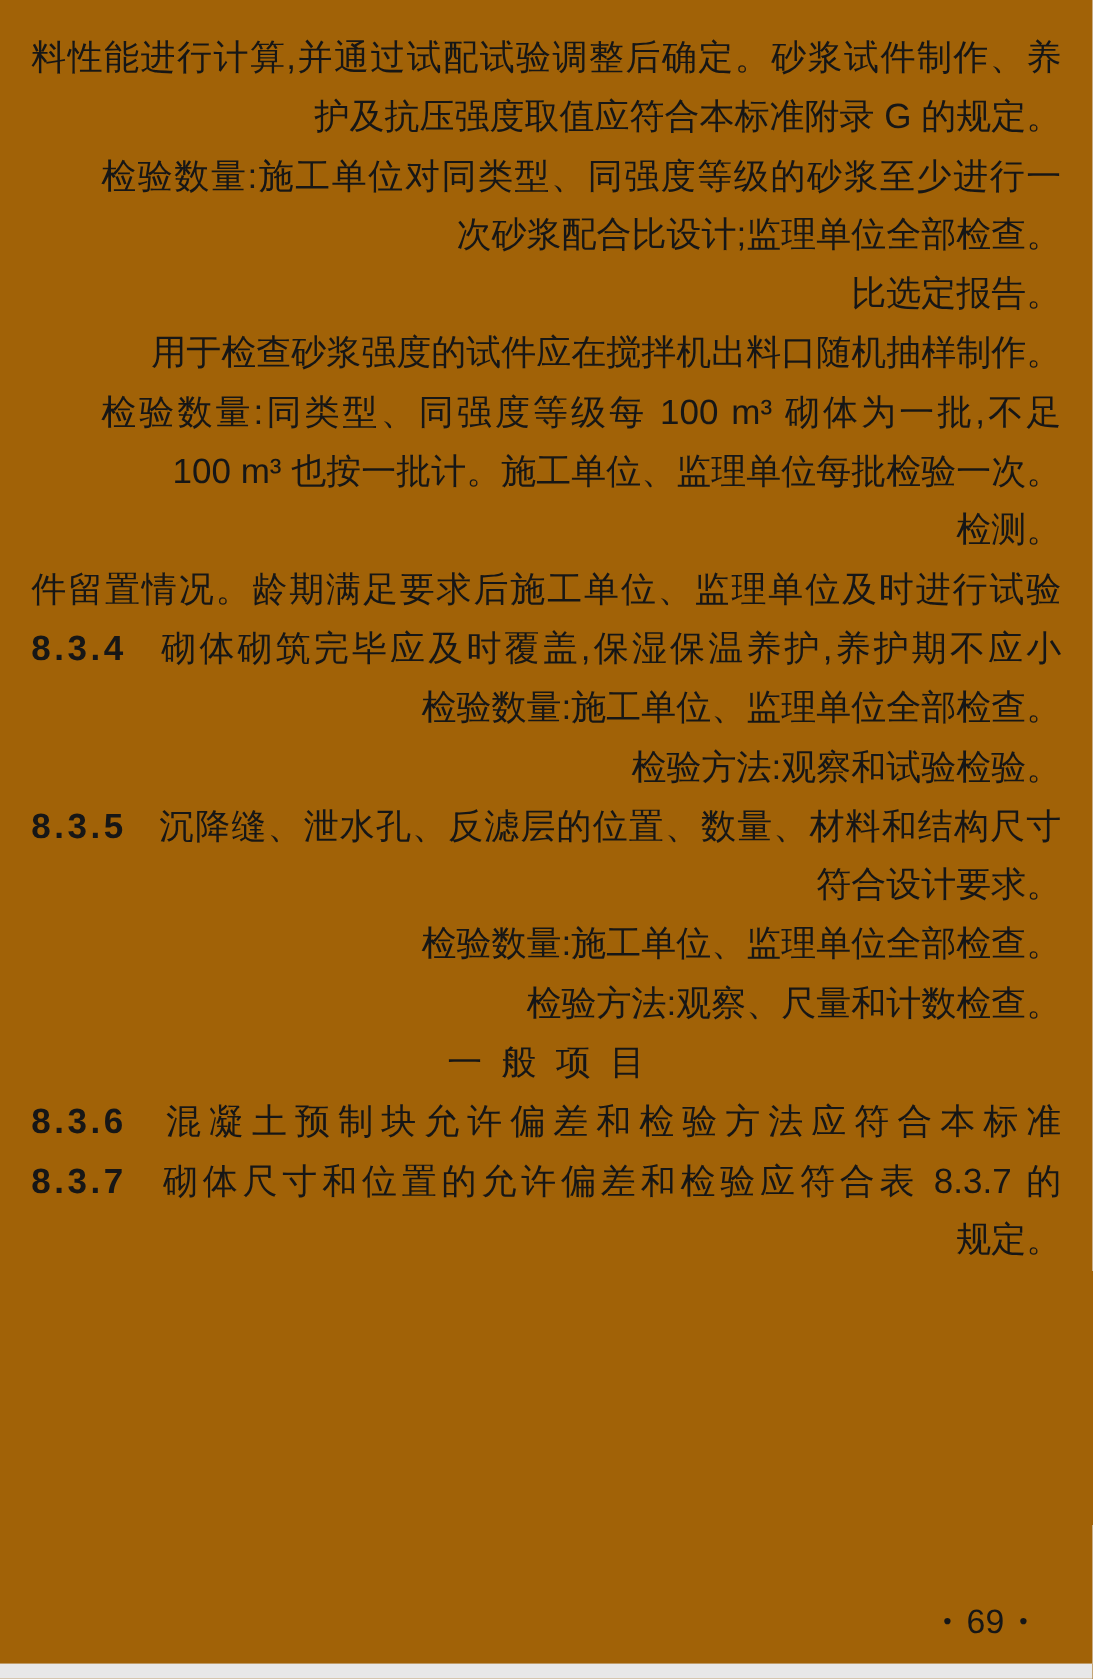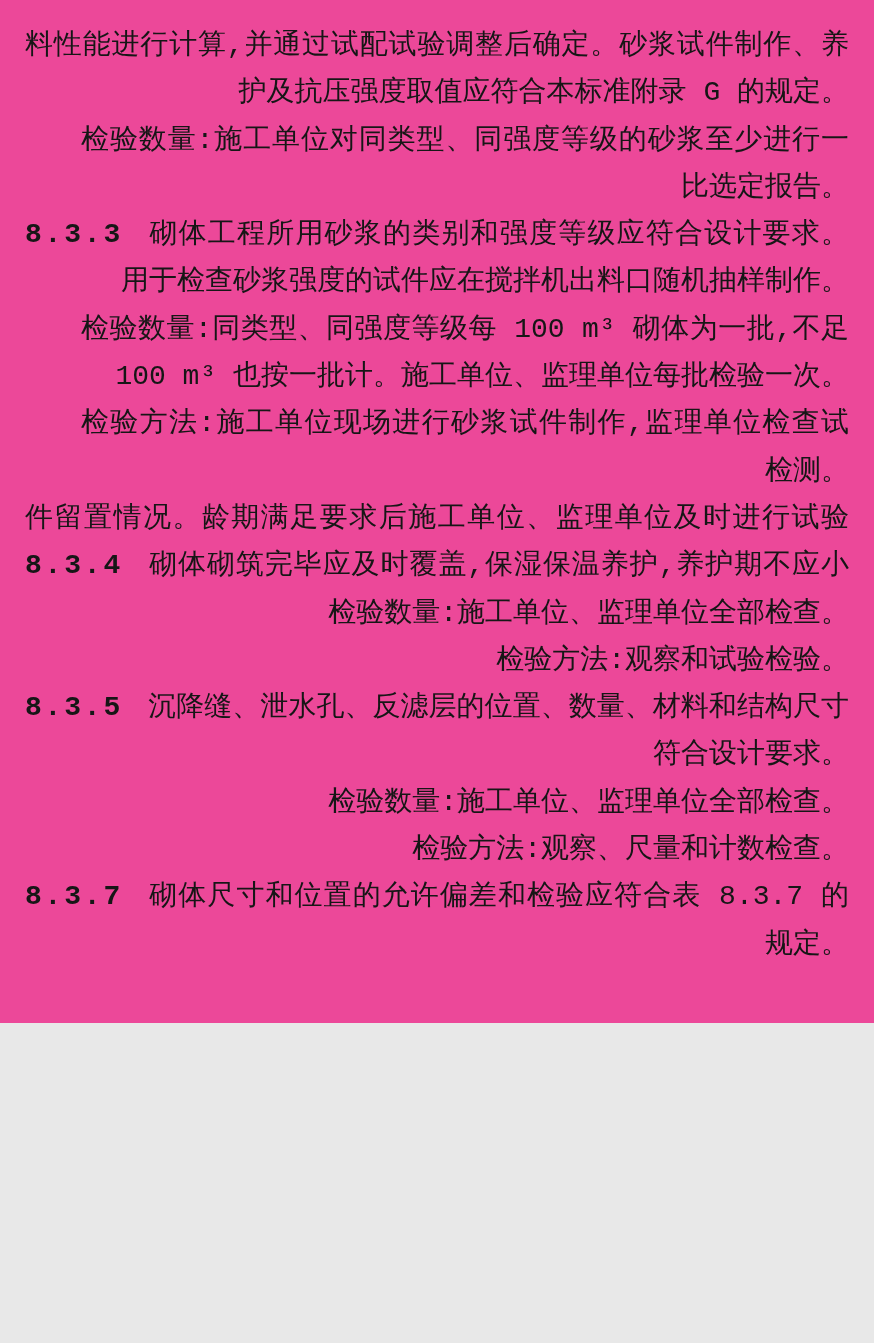--- a/index.html
+++ b/index.html
@@ -3,25 +3,25 @@
 <meta charset="utf-8">
 <style>
   html, body {
     margin: 0;
     padding: 0;
     background: #e8e8e8;
   }
   .page {
     position: relative;
     width: 874px;
-    height: 1023px;
+    height: 1331px;
     margin: 0 auto;
-    background: #ec4899;
+    background: #a16207;
     overflow: hidden;
-    font-family: Liberation Mono, monospace;
+    font-family: Liberation Sans, sans-serif;
     color: #161616;
   }
   .text-block {
     position: absolute;
     left: 25px;
     top: 22px;
     width: 824px;
   }
   .line {
     height: 47.3px;
@@ -68,34 +68,35 @@
   }
 </style>
 </head>
 <body>
 
 <div class="page">
   <div class="text-block" id="text-block">
       <div class="line fill"><span class="txt">料性能进行计算,并通过试配试验调整后确定。砂浆试件制作、养</span></div>
       <div class="line"><span class="txt">护及抗压强度取值应符合本标准附录 G 的规定。</span></div>
       <div class="line indent fill"><span class="txt">检验数量:施工单位对同类型、同强度等级的砂浆至少进行一</span></div>
+      <div class="line"><span class="txt">次砂浆配合比设计;监理单位全部检查。</span></div>
       <div class="line"><span class="txt">比选定报告。</span></div>
-      <div class="line fill"><span class="num">8.3.3</span><span class="txt">砌体工程所用砂浆的类别和强度等级应符合设计要求。</span></div>
       <div class="line"><span class="txt">用于检查砂浆强度的试件应在搅拌机出料口随机抽样制作。</span></div>
       <div class="line indent fill"><span class="txt">检验数量:同类型、同强度等级每 100 m³ 砌体为一批,不足</span></div>
       <div class="line"><span class="txt">100 m³ 也按一批计。施工单位、监理单位每批检验一次。</span></div>
-      <div class="line indent fill"><span class="txt">检验方法:施工单位现场进行砂浆试件制作,监理单位检查试</span></div>
       <div class="line"><span class="txt">检测。</span></div>
       <div class="line fill"><span class="txt">件留置情况。龄期满足要求后施工单位、监理单位及时进行试验</span></div>
       <div class="line fill"><span class="num">8.3.4</span><span class="txt">砌体砌筑完毕应及时覆盖,保湿保温养护,养护期不应小</span></div>
       <div class="line indent"><span class="txt">检验数量:施工单位、监理单位全部检查。</span></div>
       <div class="line indent"><span class="txt">检验方法:观察和试验检验。</span></div>
       <div class="line fill"><span class="num">8.3.5</span><span class="txt">沉降缝、泄水孔、反滤层的位置、数量、材料和结构尺寸应</span></div>
       <div class="line"><span class="txt">符合设计要求。</span></div>
       <div class="line indent"><span class="txt">检验数量:施工单位、监理单位全部检查。</span></div>
       <div class="line indent"><span class="txt">检验方法:观察、尺量和计数检查。</span></div>
+      <div class="line heading"><span class="txt">一般项目</span></div>
+      <div class="line fill"><span class="num">8.3.6</span><span class="txt">混凝土预制块允许偏差和检验方法应符合本标准</span></div>
       <div class="line fill"><span class="num">8.3.7</span><span class="txt">砌体尺寸和位置的允许偏差和检验应符合表 8.3.7 的</span></div>
       <div class="line"><span class="txt">规定。</span></div>
     </div>
   <div class="page-number">
     <span class="pn-dot">•</span><span class="pn-num">69</span><span class="pn-dot">•</span>
   </div>
 </div>
 
 </body></html>

